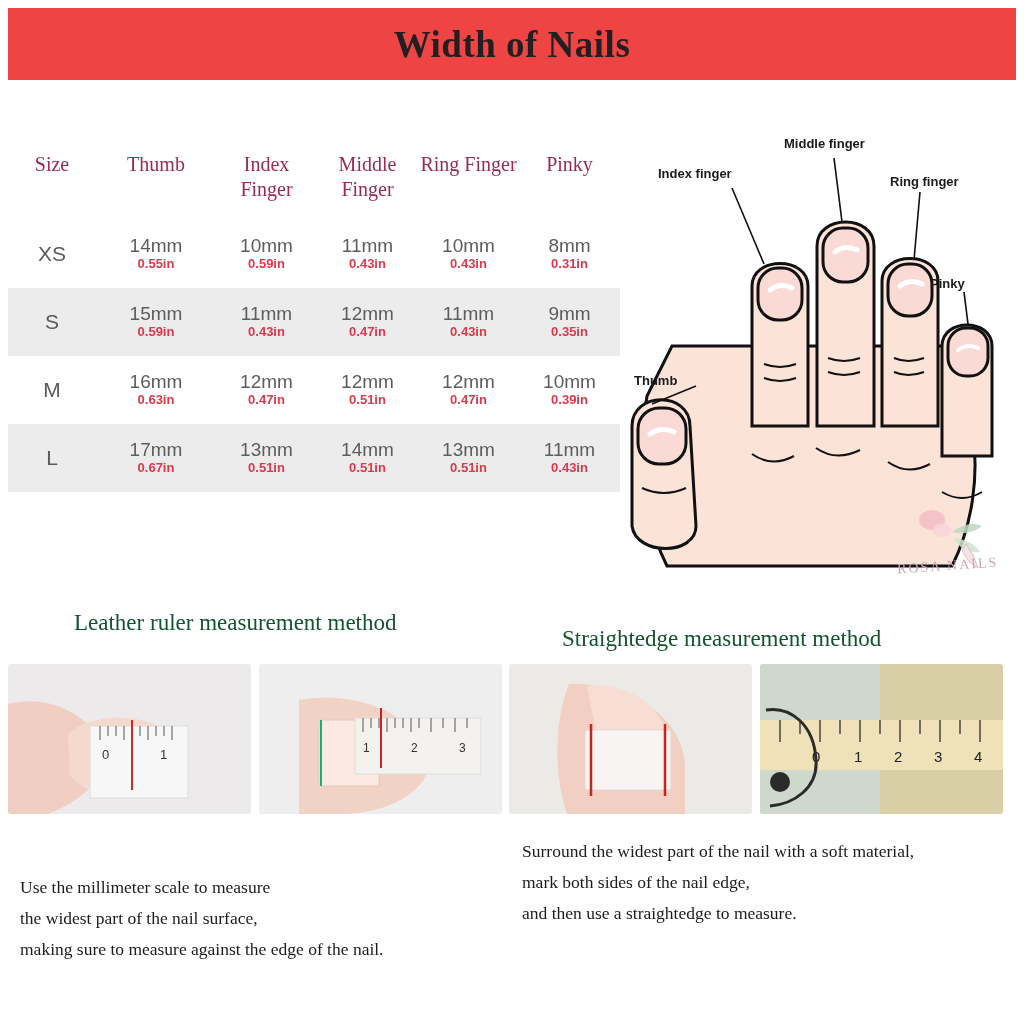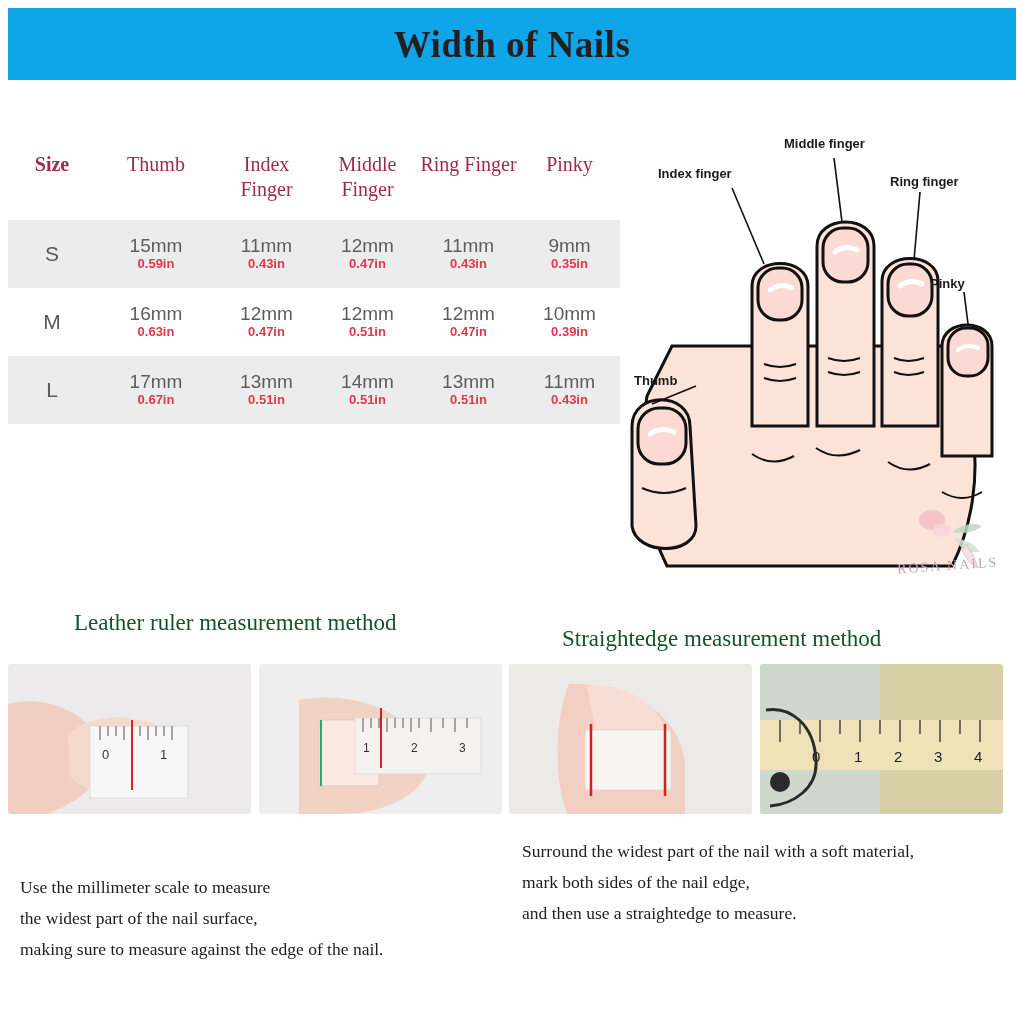--- a/index.html
+++ b/index.html
@@ -15,21 +15,21 @@
     overflow: hidden;
   }
 
   
   .header-band {
     position: absolute;
     left: 8px;
     top: 8px;
     width: 1008px;
     height: 72px;
-    background: #0ea5e9;
+    background: #ef4444;
     display: flex;
     align-items: center;
     justify-content: center;
   }
   .header-title {
     font-family: "Liberation Serif", serif;
     font-size: 37px;
     font-weight: bold;
     color: #231f20;
     letter-spacing: 0.5px;
@@ -50,21 +50,21 @@
   table.size-table th {
     font-family: "Liberation Serif", serif;
     font-weight: normal;
     font-size: 20px;
     color: #9e2b4e;
     padding: 2px 0 18px 0;
     text-align: center;
     vertical-align: top;
     line-height: 1.25;
   }
-  table.size-table th.col-size { width: 88px; font-weight: bold; }
+  table.size-table th.col-size { width: 88px; }
   table.size-table th.col-thumb { width: 120px; }
   table.size-table td {
     text-align: center;
     vertical-align: middle;
     height: 66px;
   }
   table.size-table tr.row-alt td {
     background: #ececec;
   }
   .size-label {
@@ -171,20 +171,45 @@
       <tr>
         <th class="col-size">Size</th>
         <th class="col-thumb">Thumb</th>
         <th>Index Finger</th>
         <th>Middle Finger</th>
         <th>Ring Finger</th>
         <th>Pinky</th>
       </tr>
     </thead>
     <tbody>
+      <tr>
+        <td>
+            <div class="size-label">XS</div>
+          </td>
+        <td>
+          <div class="mm">14mm</div>
+          <div class="inch">0.55in</div>
+        </td>
+        <td>
+          <div class="mm">10mm</div>
+          <div class="inch">0.59in</div>
+        </td>
+        <td>
+          <div class="mm">11mm</div>
+          <div class="inch">0.43in</div>
+        </td>
+        <td>
+          <div class="mm">10mm</div>
+          <div class="inch">0.43in</div>
+        </td>
+        <td>
+          <div class="mm">8mm</div>
+          <div class="inch">0.31in</div>
+        </td>
+      </tr>
       <tr class="row-alt">
         <td>
             <div class="size-label">S</div>
           </td>
         <td>
           <div class="mm">15mm</div>
           <div class="inch">0.59in</div>
         </td>
         <td>
           <div class="mm">11mm</div>

